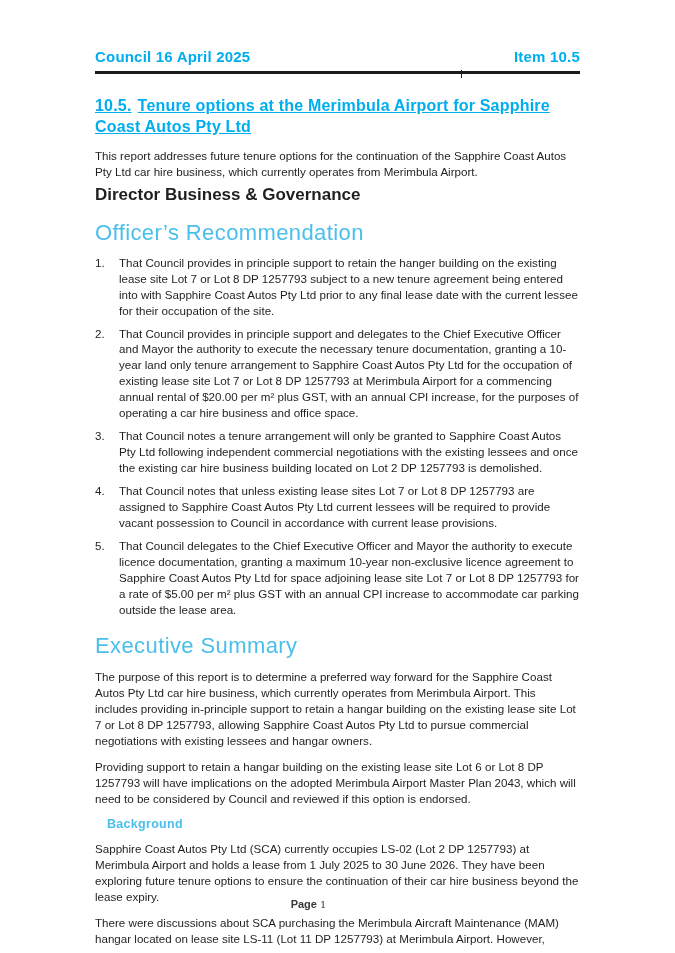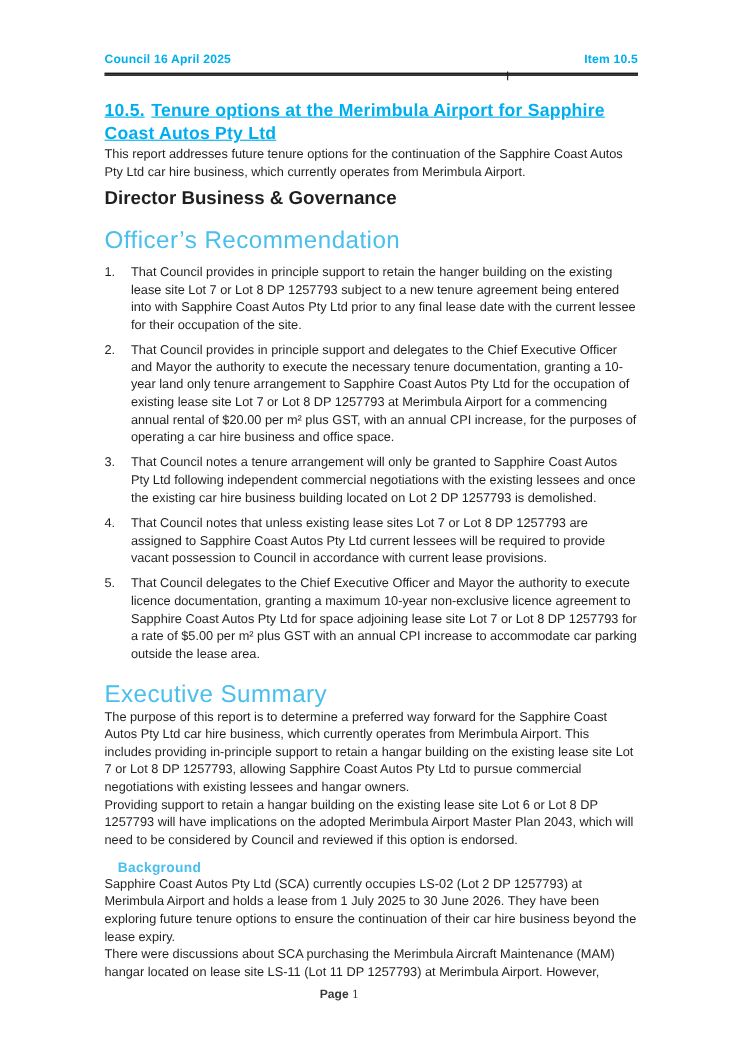--- a/index.html
+++ b/index.html
@@ -20,40 +20,41 @@
   }
   .page{
     position:absolute;inset:0;
     padding:48px 95px 0 95px;
     background:#ffffff;
   }
   
   .doc-header{
     display:flex;justify-content:space-between;align-items:center;
     color:var(--accent);
-    font-size:11px;font-weight:bold;letter-spacing:0.2px;
+    font-size:15px;font-weight:bold;letter-spacing:0.2px;
   }
   .header-rule{
     margin-top:6px;height:2px;position:relative;
     border-top:2px solid var(--rule);
     border-bottom:1px solid var(--rule);
   }
   .header-rule .notch{
     position:absolute;right:118px;top:-3px;width:1px;height:8px;
     background:var(--rule);
   }
   
   h1.report-title{
     margin-top:22px;
     color:var(--accent);
     font-size:16px;line-height:1.3;font-weight:bold;letter-spacing:0.2px;text-decoration:underline;
   }
   h1 .title-number{margin-right:6px;}
   
   p.body-text{
+    margin-top:10px;
     font-size:11.6px;line-height:1.38;
   }
   .byline{
     margin-top:5px;
     text-align:left;
     font-size:17px;font-weight:bold;
   }
   
   h2.section-heading{
     margin-top:15px;

